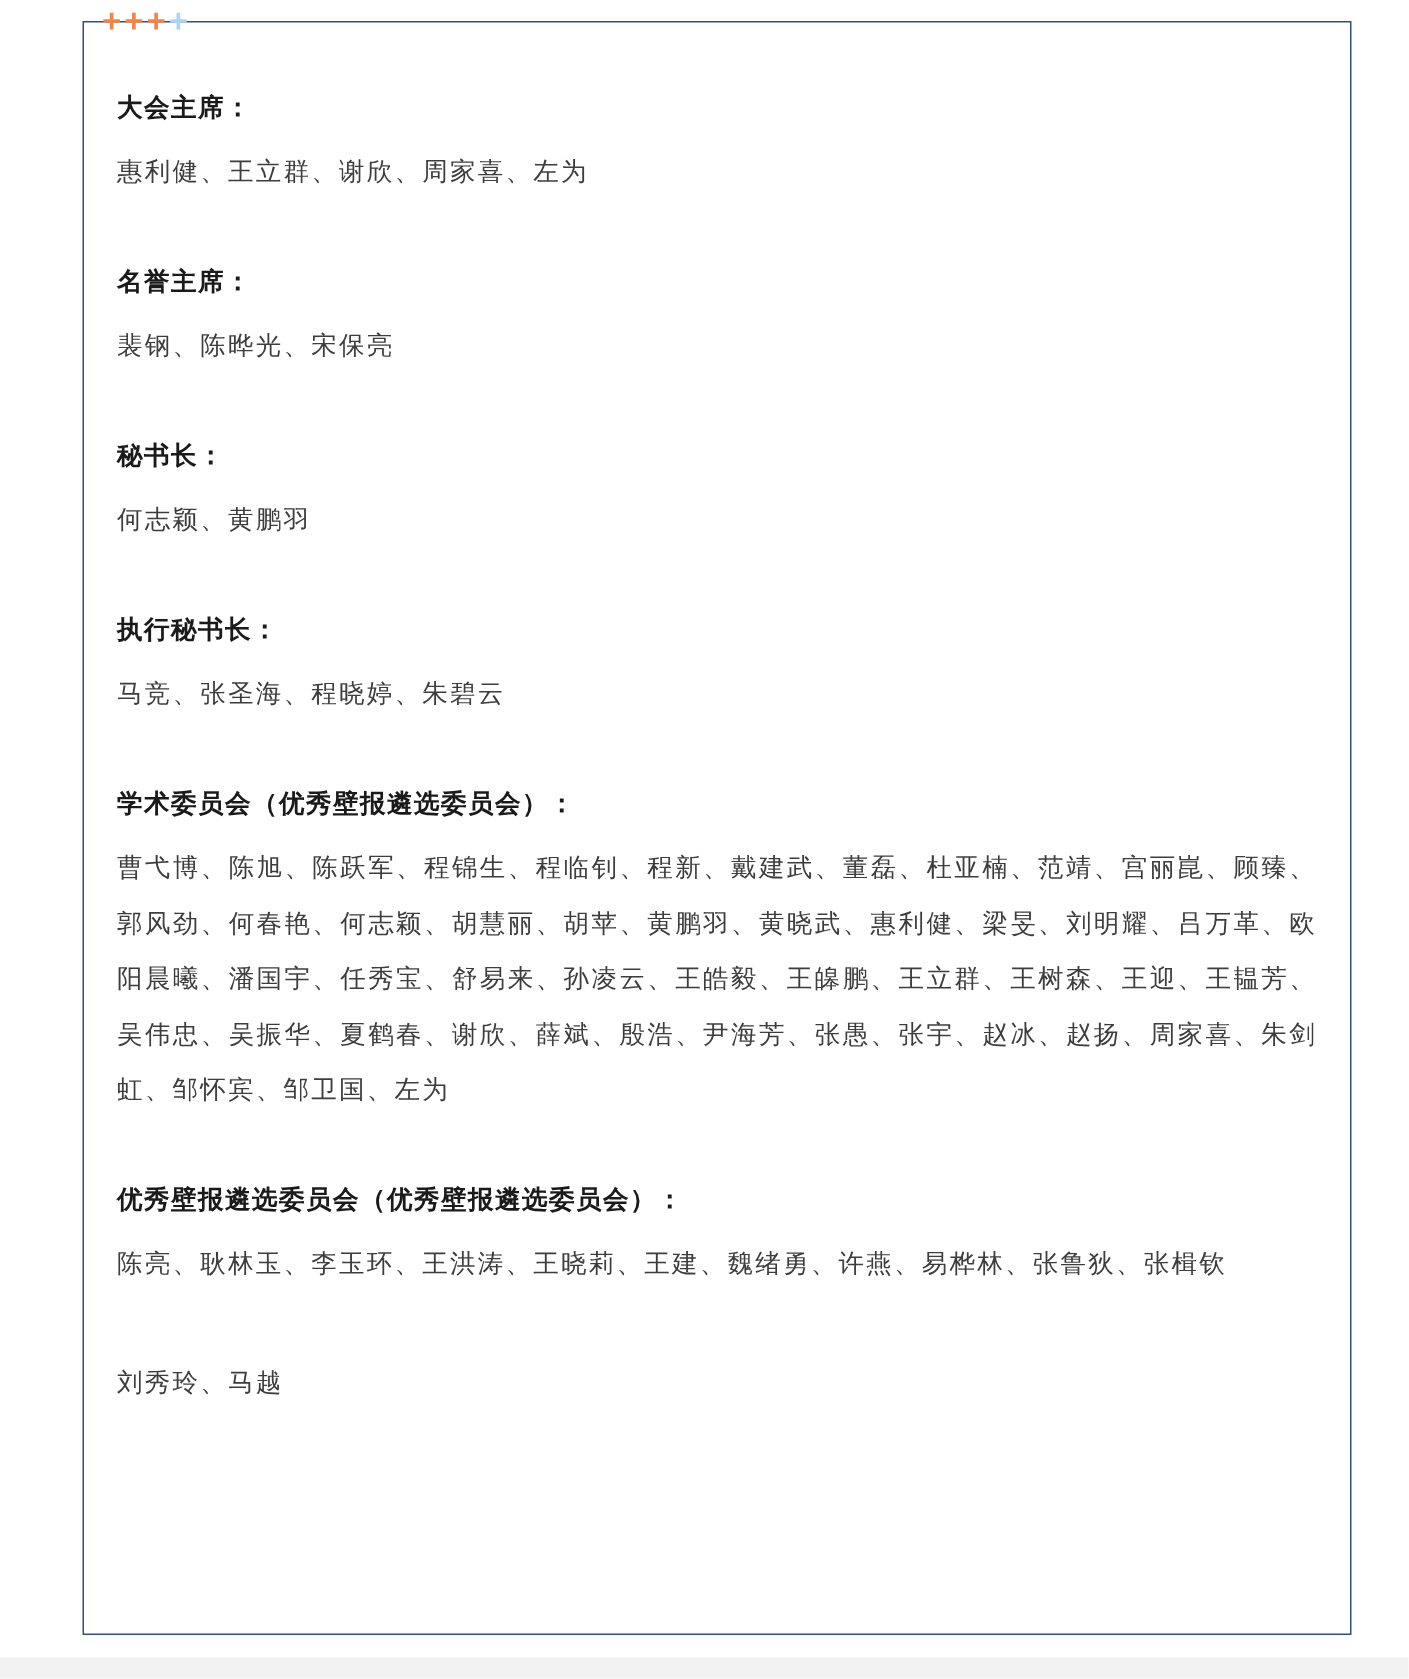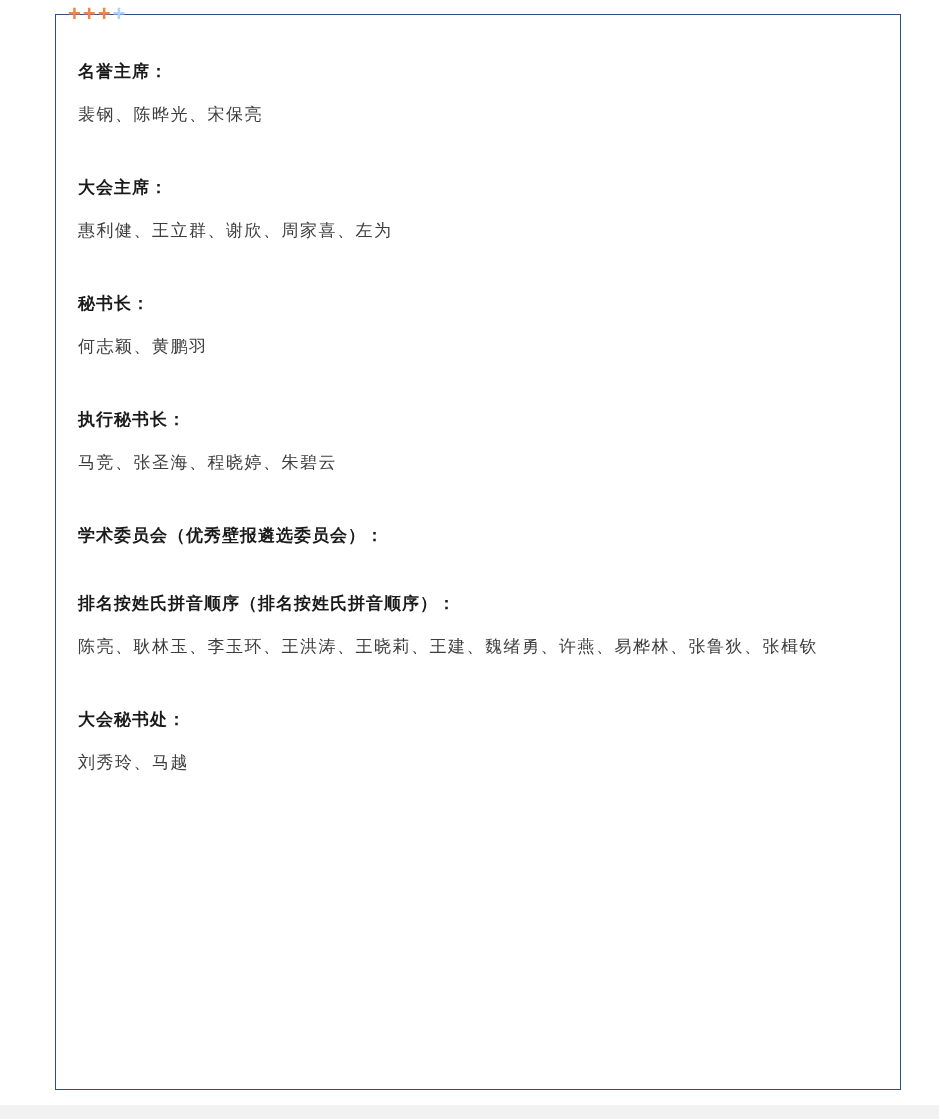--- a/index.html
+++ b/index.html
@@ -71,51 +71,51 @@
 <div class="sparkles">
   <span style="color: rgb(240, 133, 75);">+</span>
   <span style="color: rgb(240, 133, 75);">+</span>
   <span style="color: rgb(240, 133, 75);">+</span>
   <span style="color: rgb(174, 212, 242);">+</span>
 </div>
 
 <div class="card">
 
   <section class="sec">
-    <h3 class="sec-title">名誉主席：</h3>
-    <p class="sec-names">裴钢、陈晔光、宋保亮</p>
+    <h3 class="sec-title">大会主席：</h3>
+    <p class="sec-names">惠利健、王立群、谢欣、周家喜、左为</p>
   </section>
 
   <section class="sec">
-    <h3 class="sec-title">大会主席：</h3>
-    <p class="sec-names">惠利健、王立群、谢欣、周家喜、左为</p>
+    <h3 class="sec-title">名誉主席：</h3>
+    <p class="sec-names">裴钢、陈晔光、宋保亮</p>
   </section>
 
   <section class="sec">
   </section>
 
   <section class="sec">
     <h3 class="sec-title">秘书长：</h3>
     <p class="sec-names">何志颖、黄鹏羽</p>
   </section>
 
   <section class="sec">
     <h3 class="sec-title">执行秘书长：</h3>
     <p class="sec-names">马竞、张圣海、程晓婷、朱碧云</p>
   </section>
 
   <section class="sec">
     <h3 class="sec-title">学术委员会（优秀壁报遴选委员会）：</h3>
+    <p class="sec-names">曹弋博、陈旭、陈跃军、程锦生、程临钊、程新、戴建武、董磊、杜亚楠、范靖、宫丽崑、顾臻、郭风劲、何春艳、何志颖、胡慧丽、胡苹、黄鹏羽、黄晓武、惠利健、梁旻、刘明耀、吕万革、欧阳晨曦、潘国宇、任秀宝、舒易来、孙凌云、王皓毅、王皞鹏、王立群、王树森、王迎、王韫芳、吴伟忠、吴振华、夏鹤春、谢欣、薛斌、殷浩、尹海芳、张愚、张宇、赵冰、赵扬、周家喜、朱剑虹、邹怀宾、邹卫国、左为</p>
   </section>
 
   <section class="sec">
-    <h3 class="sec-title">排名按姓氏拼音顺序（排名按姓氏拼音顺序）：</h3>
+    <h3 class="sec-title">优秀壁报遴选委员会（优秀壁报遴选委员会）：</h3>
     <p class="sec-names">陈亮、耿林玉、李玉环、王洪涛、王晓莉、王建、魏绪勇、许燕、易桦林、张鲁狄、张楫钦</p>
   </section>
 
   <section class="sec">
-    <h3 class="sec-title">大会秘书处：</h3>
     <p class="sec-names">刘秀玲、马越</p>
   </section>
 
 </div>
 
 <div class="footer-strip"></div>
 
 </body></html>

